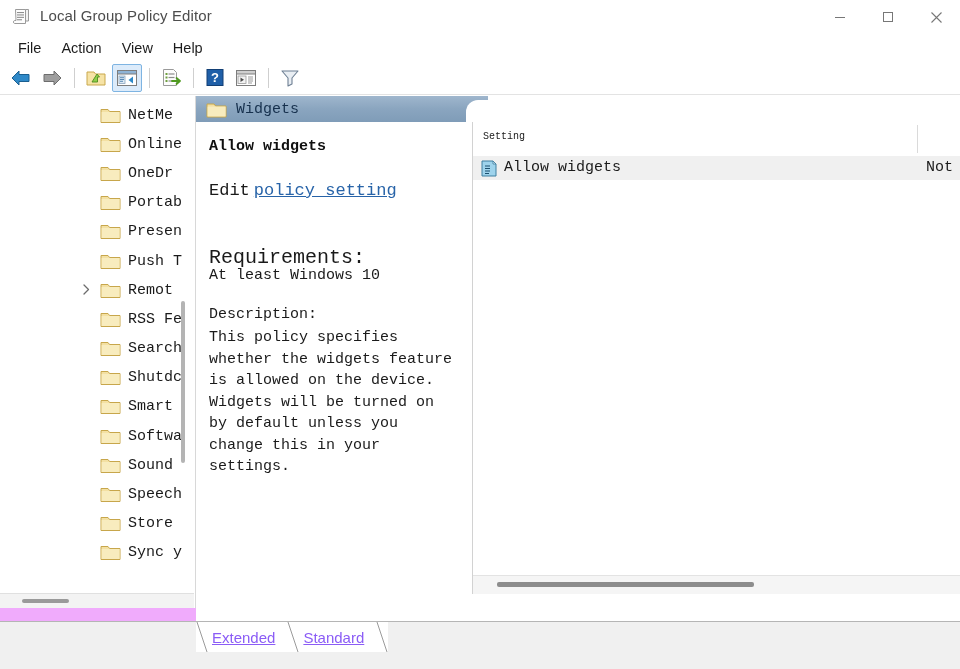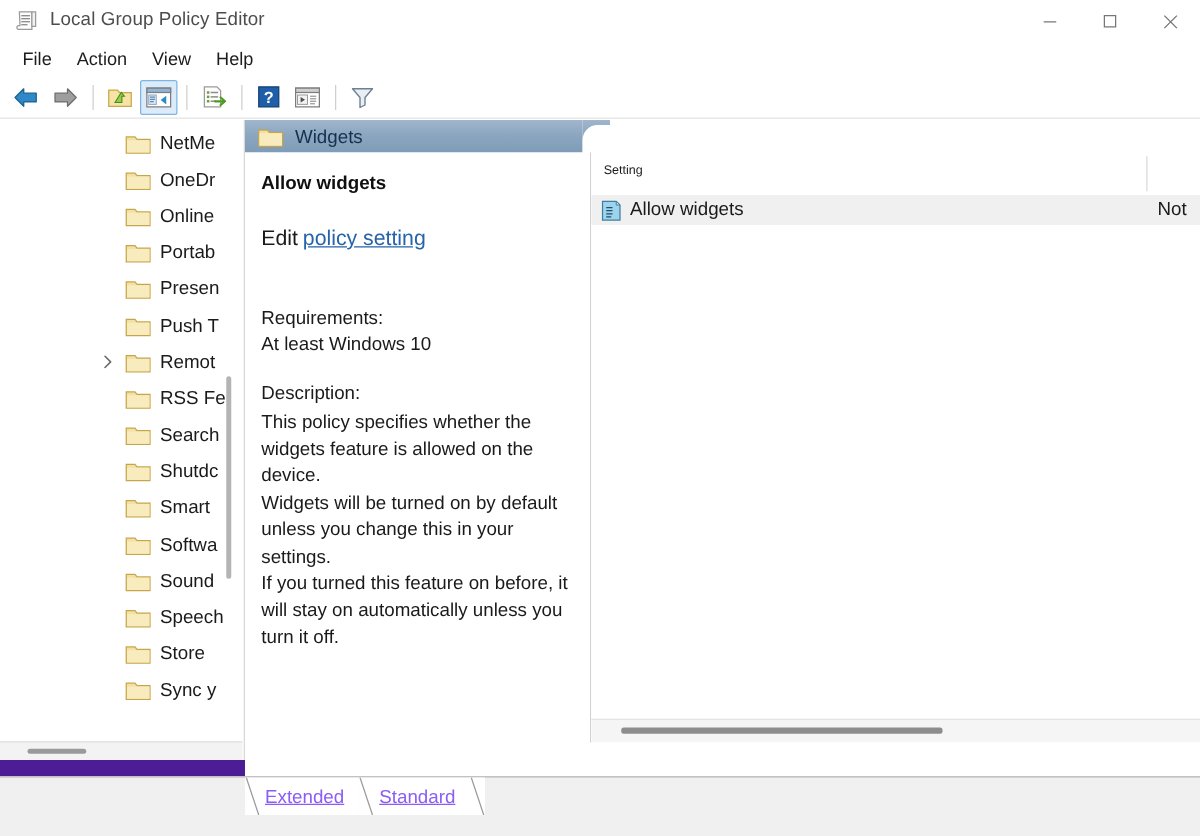--- a/index.html
+++ b/index.html
@@ -76,21 +76,22 @@
   }
   .tb-sep {
     width: 1px; height: 20px; background: #cfcfcf;
     margin: 0 6px;
   }
 
   
   .content {
     position: absolute; left: 0; top: 96px;
     width: 960px; height: 525px;
-    background: #4c1d95;
+    background: #f0abfc;
+    font-family: Liberation Mono, monospace;
   }
 
   
   .tree-pane {
     position: absolute; left: 0; top: 0; width: 195px; height: 512px;
     background: #ffffff;
     border-right: 1px solid #d8d8d8;
     overflow: hidden;
   }
   .tree-inner {
@@ -192,21 +193,21 @@
     font-size: 17px; color: #1a1a1a;
     white-space: nowrap;
   }
   .ext-link {
     color: #2763a8;
     text-decoration: underline;
     margin-left: 4px;
   }
   .ext-req-label {
     position: absolute; left: 13px; top: 124px;
-    font-size: 15px; color: #1a1a1a;
+    font-size: 20px; color: #1a1a1a;
   }
   .ext-req-value {
     position: absolute; left: 13px; top: 145px;
     font-size: 15px; color: #1a1a1a;
   }
   .ext-desc-label {
     position: absolute; left: 13px; top: 184px;
     font-size: 15px; color: #1a1a1a;
   }
   .ext-desc-body {
@@ -444,28 +445,28 @@
                 <path d="M1 3 h7 l1.6 2 h10.4 v11 h-19 z" fill="#f3e0a3" stroke="#c7a64b" stroke-width="1"></path>
                 <path d="M1.6 5.6 h18 v9.8 h-18 z" fill="#f8ecbe"></path>
               </svg></span>
             <span class="tlabel">NetMe</span>
           </div>
           <div class="tree-row">
             <span class="folder"><svg width="21" height="17" viewBox="0 0 21 17">
                 <path d="M1 3 h7 l1.6 2 h10.4 v11 h-19 z" fill="#f3e0a3" stroke="#c7a64b" stroke-width="1"></path>
                 <path d="M1.6 5.6 h18 v9.8 h-18 z" fill="#f8ecbe"></path>
               </svg></span>
+            <span class="tlabel">Online</span>
+          </div>
+          <div class="tree-row">
+            <span class="folder"><svg width="21" height="17" viewBox="0 0 21 17">
+                <path d="M1 3 h7 l1.6 2 h10.4 v11 h-19 z" fill="#f3e0a3" stroke="#c7a64b" stroke-width="1"></path>
+                <path d="M1.6 5.6 h18 v9.8 h-18 z" fill="#f8ecbe"></path>
+              </svg></span>
             <span class="tlabel">OneDr</span>
-          </div>
-          <div class="tree-row">
-            <span class="folder"><svg width="21" height="17" viewBox="0 0 21 17">
-                <path d="M1 3 h7 l1.6 2 h10.4 v11 h-19 z" fill="#f3e0a3" stroke="#c7a64b" stroke-width="1"></path>
-                <path d="M1.6 5.6 h18 v9.8 h-18 z" fill="#f8ecbe"></path>
-              </svg></span>
-            <span class="tlabel">Online</span>
           </div>
           <div class="tree-row">
             <span class="folder"><svg width="21" height="17" viewBox="0 0 21 17">
                 <path d="M1 3 h7 l1.6 2 h10.4 v11 h-19 z" fill="#f3e0a3" stroke="#c7a64b" stroke-width="1"></path>
                 <path d="M1.6 5.6 h18 v9.8 h-18 z" fill="#f8ecbe"></path>
               </svg></span>
             <span class="tlabel">Portab</span>
           </div>
           <div class="tree-row">
             <span class="folder"><svg width="21" height="17" viewBox="0 0 21 17">
@@ -583,21 +584,20 @@
           <span>Edit</span><a class="ext-link" href="#">policy setting</a>
         </div>
 
         <div class="ext-req-label">Requirements:</div>
         <div class="ext-req-value">At least Windows 10</div>
 
         <div class="ext-desc-label">Description:</div>
         <div class="ext-desc-body" id="desc-body">
             <p>This policy specifies whether the widgets feature is allowed on the device.</p>
             <p>Widgets will be turned on by default unless you change this in your settings.</p>
-            <p>If you turned this feature on before, it will stay on automatically unless you turn it off.</p>
           </div>
       </div>
 
       <div class="list-pane">
         <div class="list-head">
           <span class="col" style="left:10px;">Setting</span>
           <span class="col-sep" style="left:444px;"></span>
         </div>
 
         <div class="list-row">

